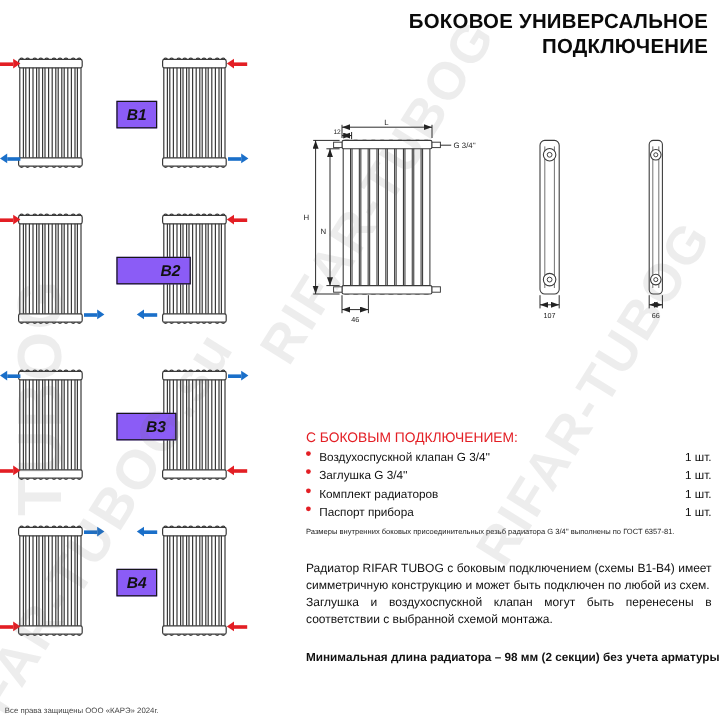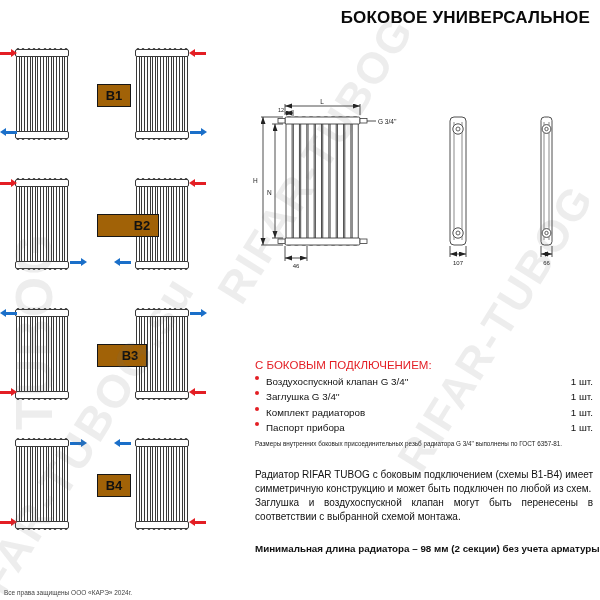--- a/index.html
+++ b/index.html
@@ -17,21 +17,21 @@
   .wm2{font-size:46px;left:-14px;top:592px;transform:rotate(-58deg);transform-origin:left bottom;}
   .wm3{font-size:44px;left:430px;top:430px;transform:rotate(-58deg);transform-origin:left bottom;}
   .wm4{font-size:44px;left:250px;top:262px;transform:rotate(-58deg);transform-origin:left bottom;}
   
   .rad{position:absolute;width:52px;height:92px;display:flex;gap:1.5px;}
   .rad .sec{flex:1 1 0;min-width:0;background:#fff;border:1px solid #3a3a3a;border-radius:2px;}
   .rad::before,.rad::after{content:"";position:absolute;left:-1px;right:-1px;height:6px;
     background:#fff;border:1px solid #3a3a3a;border-radius:2px;z-index:2;}
   .rad::before{top:1px;} .rad::after{bottom:1px;}
   .scheme-label{position:absolute;width:32px;height:21px;border:1.7px solid #161616;
-    display:flex;align-items:center;justify-content:center;font-weight:bold;font-size:13px;background:#a16207;}
+    display:flex;align-items:center;justify-content:center;font-weight:bold;font-size:13px;background:#8b5cf6;font-style:italic;}
   .arr{position:absolute;width:11px;height:2.6px;background:currentColor;z-index:3;}
   .arr.red{color:#e31e24;} .arr.blue{color:#1a6fc9;}
   .arr::after{content:"";position:absolute;top:50%;transform:translateY(-50%);
     width:0;height:0;border-top:4.5px solid transparent;border-bottom:4.5px solid transparent;}
   .arr.right::after{left:100%;border-left:6.5px solid currentColor;}
   .arr.left::after{right:100%;border-right:6.5px solid currentColor;}
   
   .tech-svg{position:absolute;left:250px;top:95px;}
   .tech-caption{position:absolute;left:253px;top:270px;font-size:8px;font-style:italic;color:#222;}
   
@@ -56,20 +56,21 @@
 
 <div class="page">
 
   <div class="wm wm1">TUBOG</div>
   <div class="wm wm2">RIFAR-TUBOG.su</div>
   <div class="wm wm3">RIFAR-TUBOG</div>
   <div class="wm wm4">RIFAR-TUBOG</div>
 
   <div class="title">
     <div>БОКОВОЕ УНИВЕРСАЛЬНОЕ</div>
+    <div>ПОДКЛЮЧЕНИЕ</div>
   </div>
 
   <div class="rad" style="left:16px;top:48px;">
       <div class="sec"></div>
       <div class="sec"></div>
       <div class="sec"></div>
       <div class="sec"></div>
       <div class="sec"></div>
       <div class="sec"></div>
       <div class="sec"></div>

